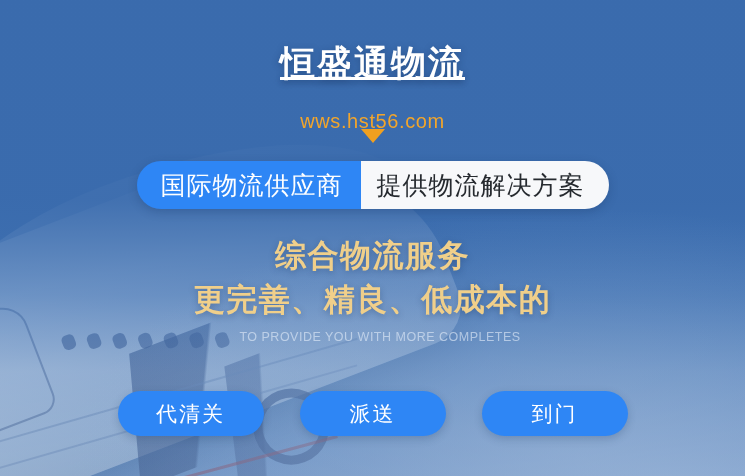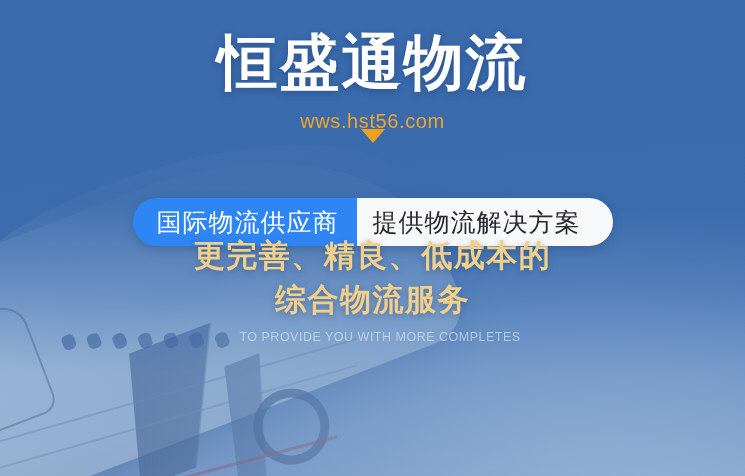--- a/index.html
+++ b/index.html
@@ -136,26 +136,27 @@
   .content {
     position: absolute;
     inset: 0;
     text-align: center;
   }
 
   .title {
     position: absolute;
     top: 34px;
     left: 0; right: 0;
-    font-size: 60px;
+    font-size: 35px;
     line-height: 58px;
     font-weight: bold;
     color: #ffffff;
     letter-spacing: 2px;
     text-shadow: 0 2px 7px rgba(22,52,96,.45);
+    text-decoration: underline;
   }
 
   .url {
     position: absolute;
     top: 108px;
     left: 0; right: 0;
     font-size: 20px;
     line-height: 26px;
     color: #f2a52b;
     letter-spacing: .6px;
@@ -172,42 +173,41 @@
     border-top: 14px solid #f0a020;
   }
 
   
   .pill-row {
     position: absolute;
     top: 161px;
     left: 0; right: 0;
     display: flex;
     justify-content: center;
-    margin-top: 37px;
   }
   .pill {
     display: flex;
     height: 48px;
     border-radius: 24px;
     overflow: hidden;
     box-shadow: 0 3px 10px rgba(20,48,92,.25);
   }
   .pill-left {
     background: #2e86f5;
     color: #ffffff;
     padding: 0 18px 0 24px;
     display: flex;
     align-items: center;
     font-size: 25px;
     letter-spacing: 1px;
   }
   .pill-right {
     background: #f7f8fa;
     color: #262a2f;
-    padding: 0 32px 0 16px;
+    padding: 0 24px 0 16px;
     display: flex;
     align-items: center;
     font-size: 25px;
     letter-spacing: 1px;
   }
 
   .gold {
     position: absolute;
     top: 234px;
     left: 0; right: 0;
@@ -298,23 +298,28 @@
     <div class="caret"></div>
 
     <div class="pill-row">
       <div class="pill">
         <div class="pill-left">国际物流供应商</div>
         <div class="pill-right">提供物流解决方案</div>
       </div>
     </div>
 
     <div class="gold">
+      <div>综合物流服务</div>
       <div>更完善、精良、低成本的</div>
-      <div>综合物流服务</div>
     </div>
 
     <div class="en">
       <div>TO PROVIDE YOU WITH MORE COMPLETES</div>
     </div>
 
+    <div class="btn-row">
+      <button class="btn">代清关</button>
+      <button class="btn">派送</button>
+      <button class="btn">到门</button>
+    </div>
 
   </div>
 </div>
 
 </body></html>

